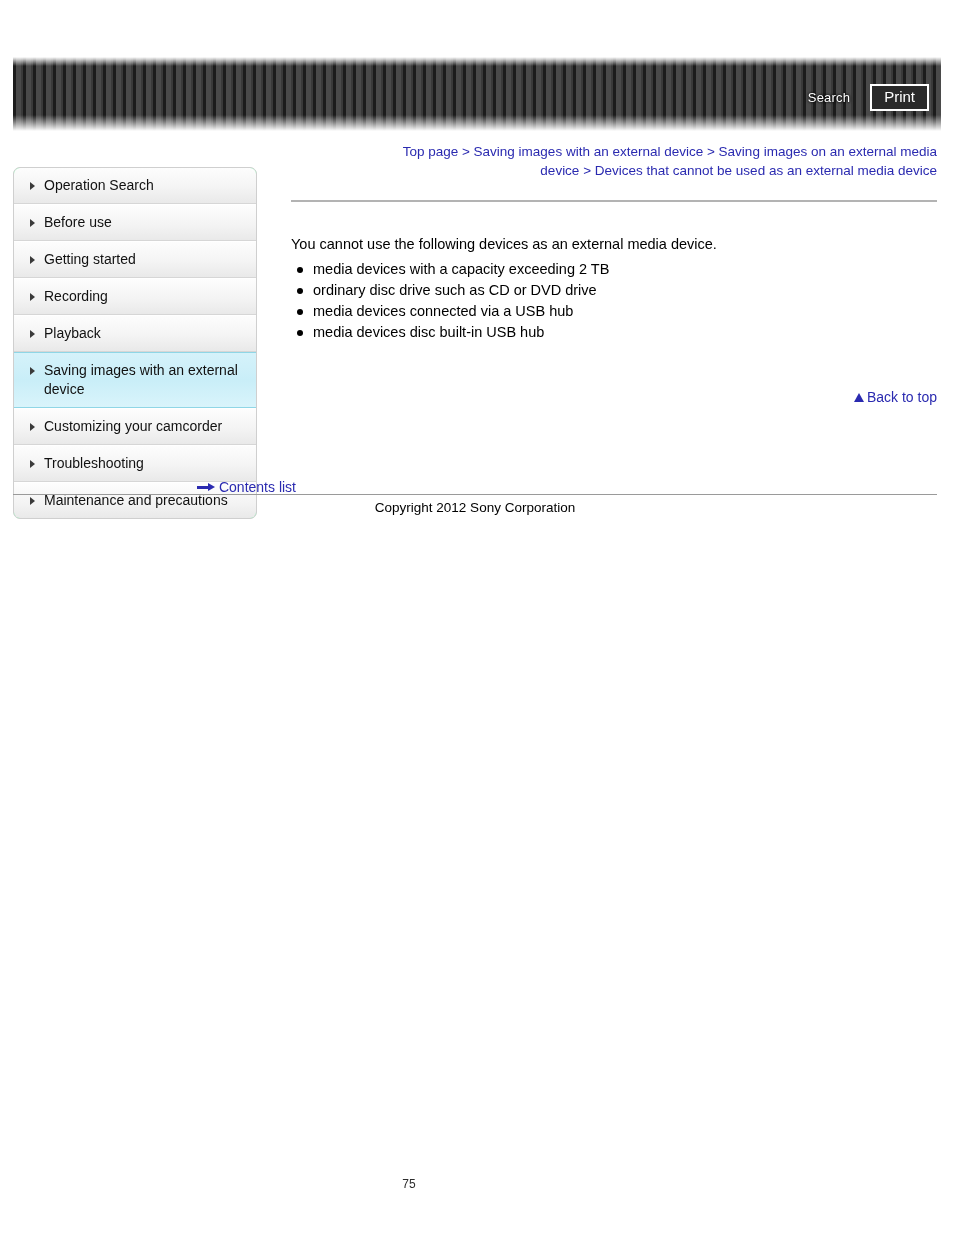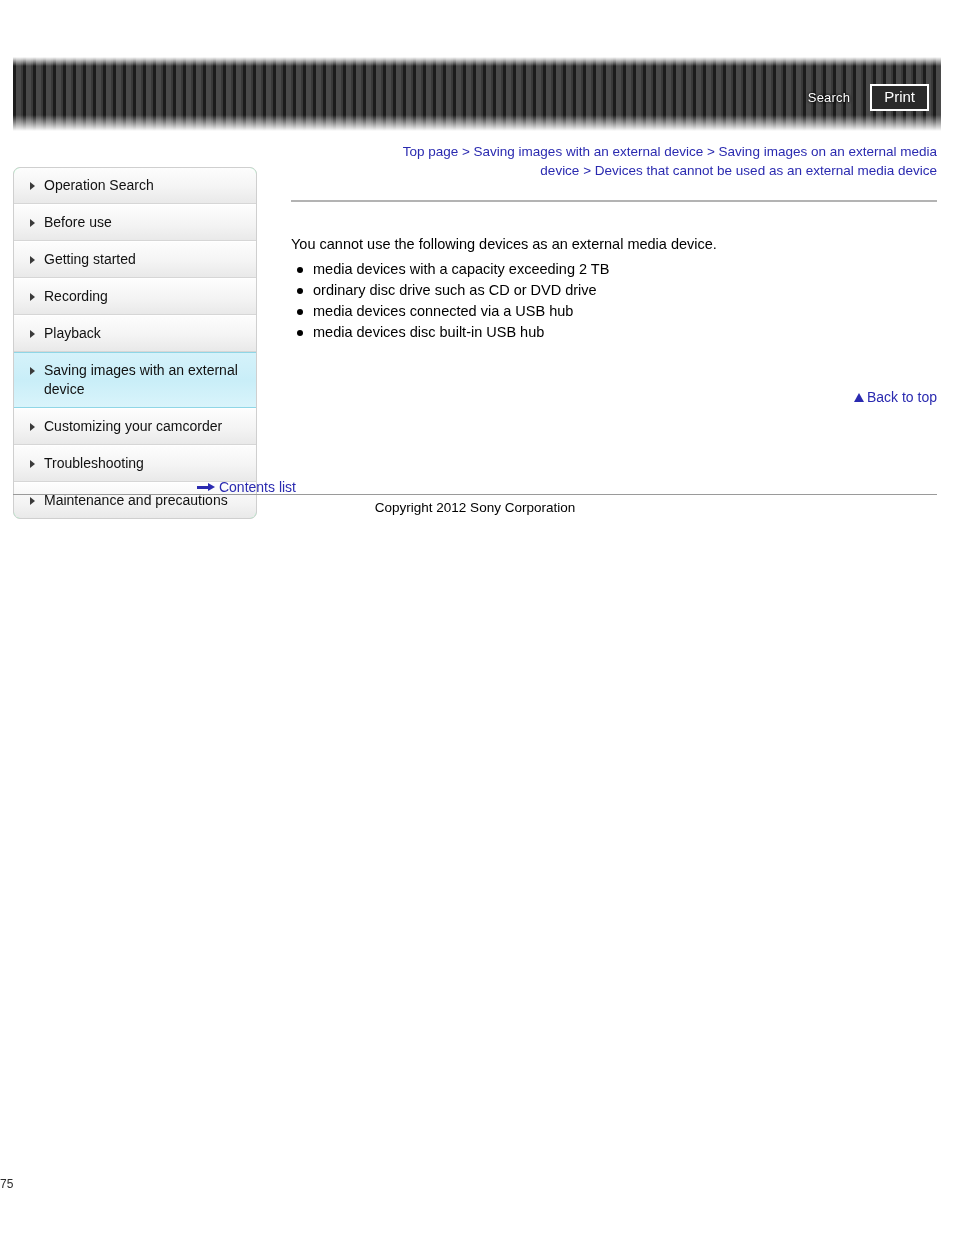--- a/index.html
+++ b/index.html
@@ -254,21 +254,21 @@
     font-size: 13.5px;
     color: #000000;
   }
 
   
   .page-number {
     position: absolute;
     left: 0;
     top: 1177px;
     width: 818px;
-    text-align: left;
+    text-align: center;
     font-size: 12px;
     color: #2d2d2d;
   }
 </style>
 </head>
 <body>
 
 <div class="header-banner">
   <div class="header-actions">
     <span class="search-link">Search</span>

